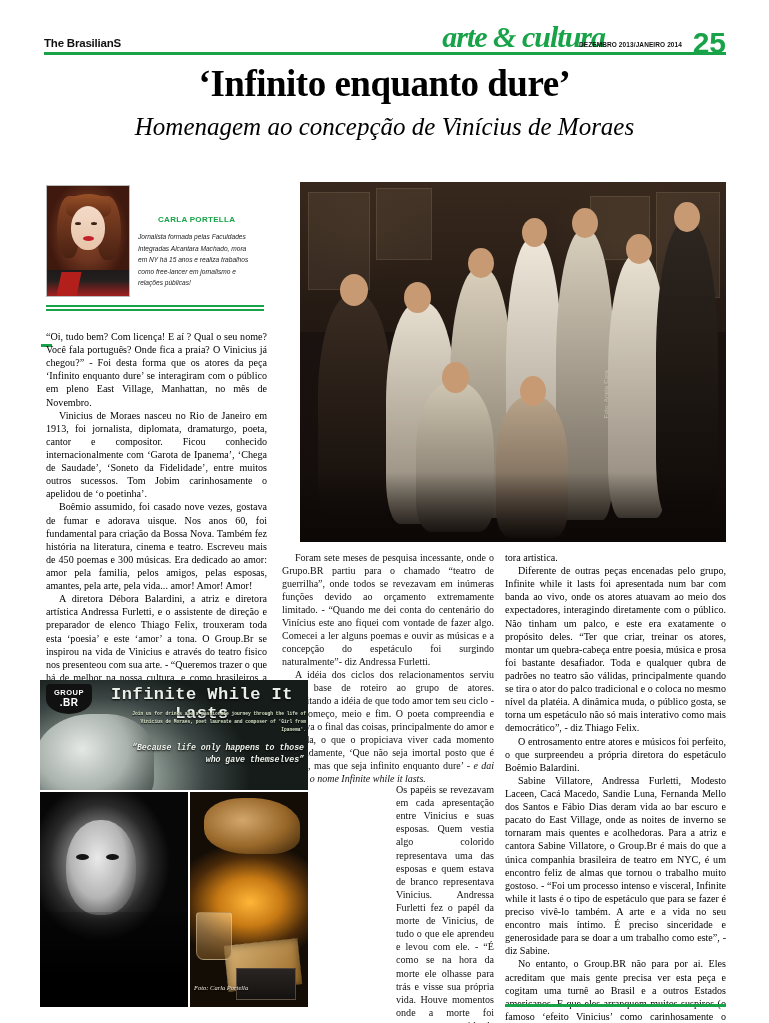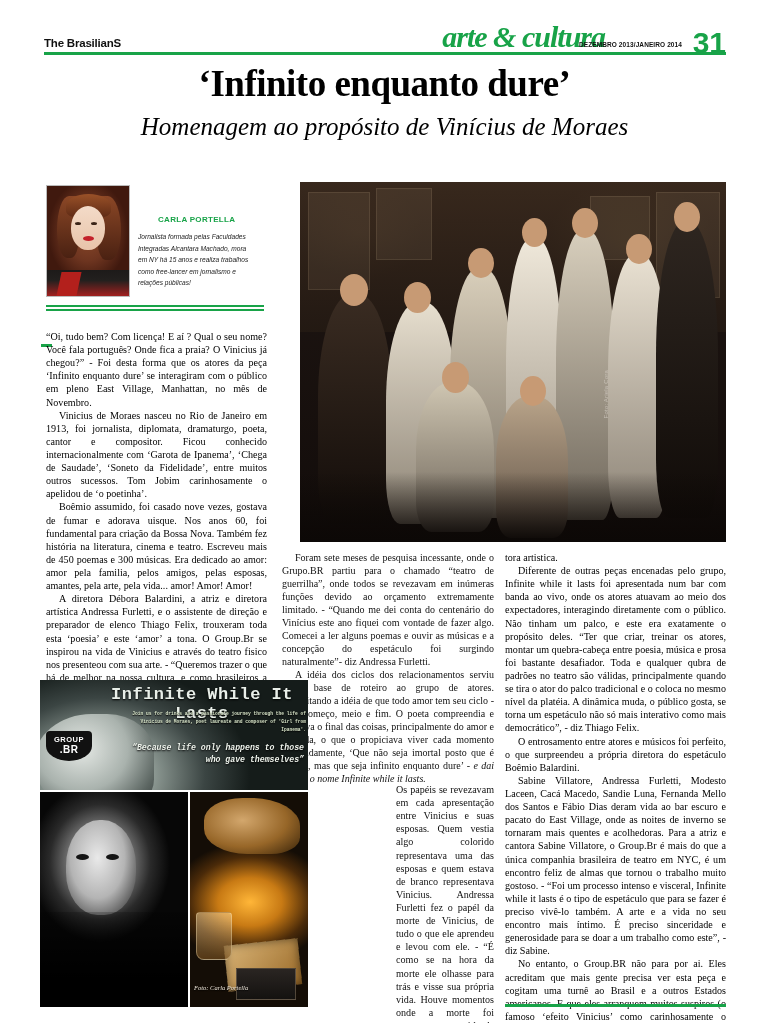--- a/index.html
+++ b/index.html
@@ -328,21 +328,20 @@
   .poster-logo {
     position: absolute;
     left: 6px; top: 4px;
     width: 46px; height: 30px;
     background: #111;
     border-radius: 4px 4px 50% 50%;
     color: #fff;
     font-family: "Liberation Sans", sans-serif;
     font-weight: bold;
     text-align: center;
-    margin-top: 47px;
   }
   .poster-logo .g1 { display:block; font-size: 7.5px; margin-top: 4px; letter-spacing: .5px;}
   .poster-logo .g2 { display:block; font-size: 10px; letter-spacing: .5px;}
   .poster-title {
     position: absolute;
     left: 60px; top: 5px;
     width: 204px;
     text-align: center;
     font-family: "Liberation Mono", monospace;
     font-weight: bold;
@@ -468,27 +467,27 @@
 </style>
 </head>
 <body>
 
 <div class="page">
 
   <div class="masthead">
     <div class="masthead-left">The BrasilianS</div>
     <div class="masthead-section">arte &amp; cultura</div>
     <div class="masthead-date">DEZEMBRO 2013/JANEIRO 2014</div>
-    <div class="masthead-pageno">31</div>
+    <div class="masthead-pageno">25</div>
   </div>
   <div class="rule-green"></div>
   <div class="rule-green-short"></div>
 
   <div class="headline">‘Infinito enquanto dure’</div>
-  <div class="subheadline">Homenagem ao propósito de Vinícius de Moraes</div>
+  <div class="subheadline">Homenagem ao concepção de Vinícius de Moraes</div>
 
   <div class="author-box">
     <div class="author-photo">
       <div class="bg"></div>
       <div class="hair-l"></div>
       <div class="hair-r"></div>
       <div class="hair-top"></div>
       <div class="face"></div>
       <div class="eye-l"></div>
       <div class="eye-r"></div>

